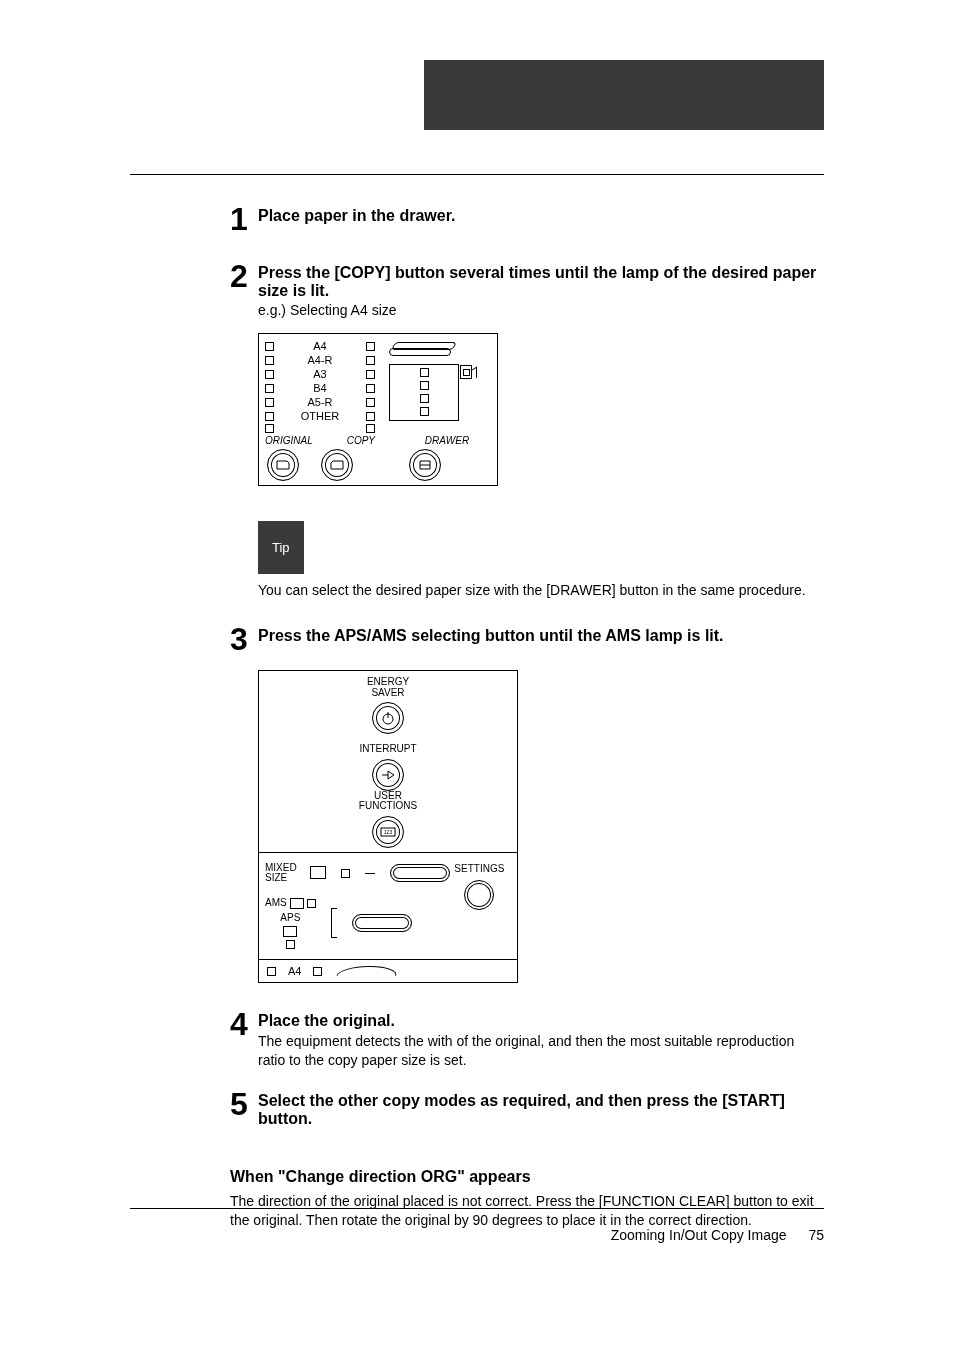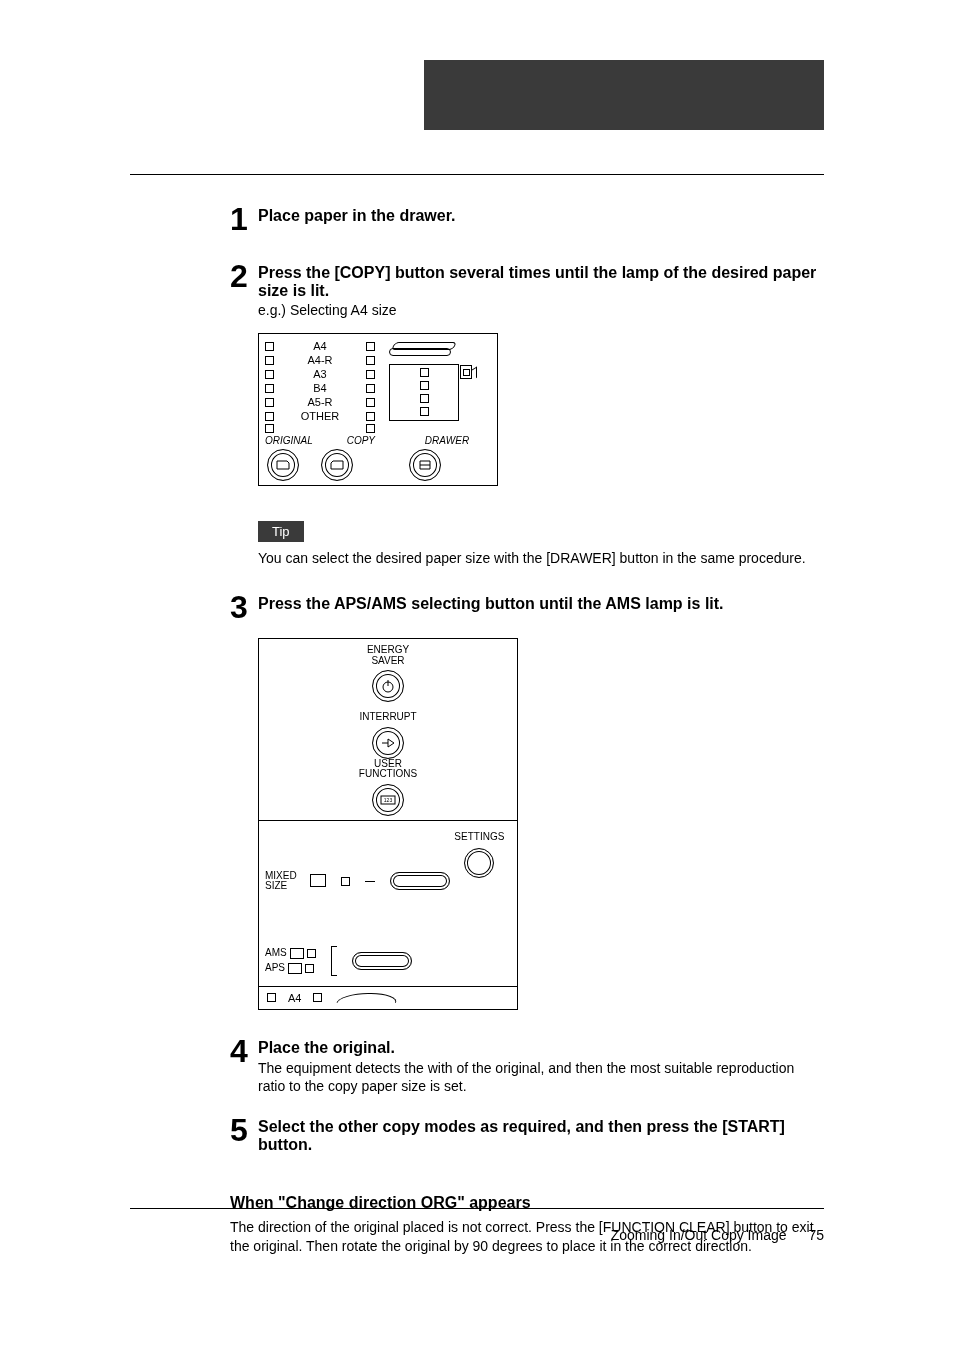--- a/index.html
+++ b/index.html
@@ -66,21 +66,21 @@
     line-height: 1.35;
   }
   .panel-fig {
     margin: 15px 0 15px 28px;
   }
   .tip-label {
     display: inline-block;
     background: #3a3a3a;
     color: #fff;
     font-size: 13px;
-    padding: 3px 14px;
+    padding: 19px 14px;
     margin: 20px 0 8px 28px;
   }
   .tip-text {
     font-size: 14px;
     margin-left: 28px;
     margin-bottom: 25px;
   }
   .subheading {
     font-weight: bold;
     font-size: 16px;
@@ -246,21 +246,20 @@
     flex: 1;
     font-size: 10px;
     display: flex;
     flex-direction: column;
     gap: 14px;
   }
   .p2-leftrow {
     display: flex;
     align-items: center;
     gap: 15px;
-    margin-top: 40px;
   }
   .ovalbtn {
     width: 60px; height: 18px;
     border: 1px solid #000;
     border-radius: 10px;
     box-shadow: inset 0 0 0 2px #fff, inset 0 0 0 3px #000;
     flex-shrink: 0;
   }
   .p2-right {
     width: 70px;
@@ -455,21 +454,21 @@
               <span class="line"></span>
               <span class="ovalbtn"></span>
             </div>
             <div class="p2-leftrow">
               <div style="display:flex;flex-direction:column;gap:4px;">
                 <div style="display:flex;align-items:center;gap:3px;">
                   <span class="lbltxt">AMS</span>
                   <span class="miniicon"></span>
                   <span class="sqbox"></span>
                 </div>
-                <div style="display:flex;align-items:center;gap:3px;">
+                <div style="display:flex;align-items:center;gap:3px;flex-direction:column;">
                   <span class="lbltxt">APS</span>
                   <span class="miniicon"></span>
                   <span class="sqbox"></span>
                 </div>
               </div>
               <span class="bracket-l"></span>
               <span class="ovalbtn"></span>
             </div>
           </div>
           <div class="p2-right">

